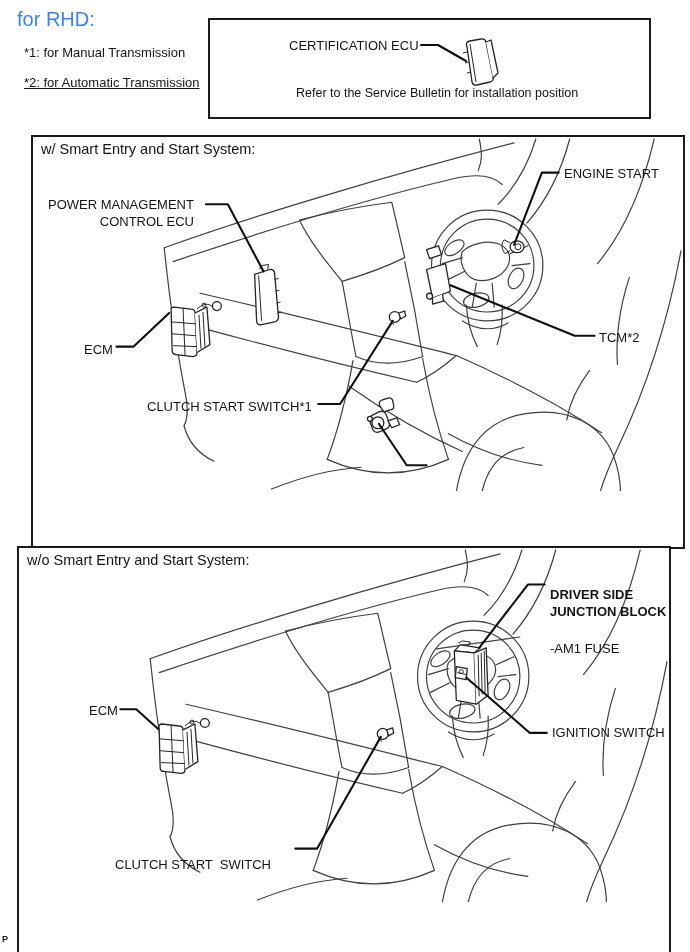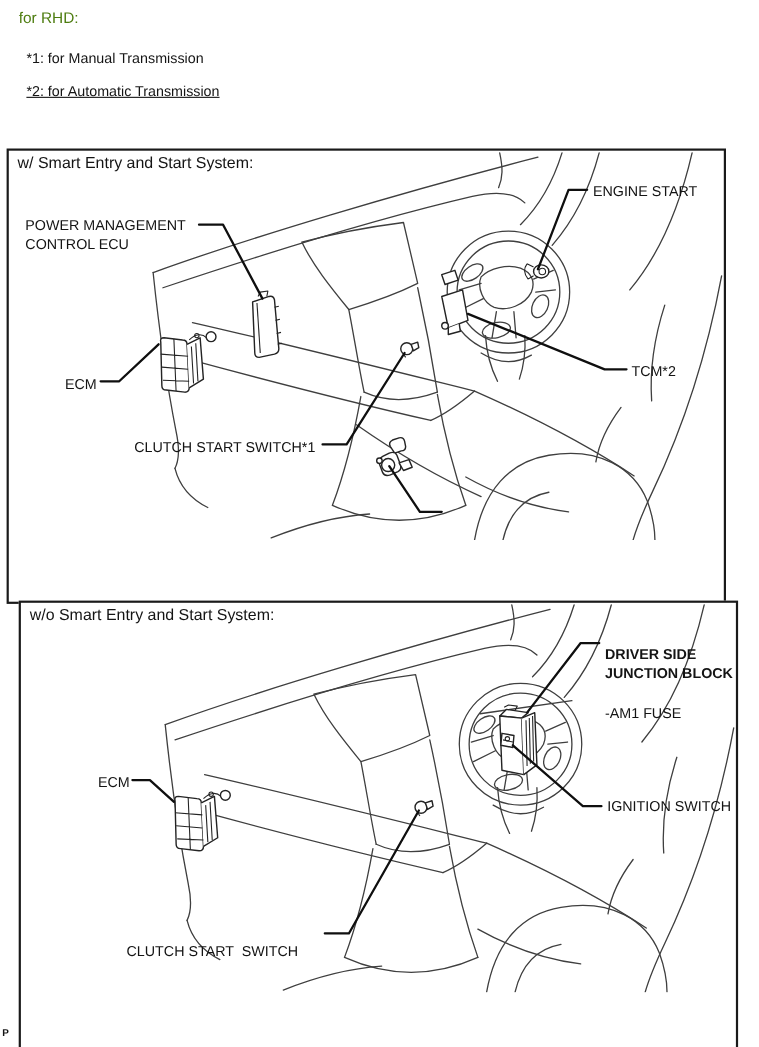--- a/index.html
+++ b/index.html
@@ -1,18 +1,18 @@
 <!DOCTYPE html>
 <html><head>
 <meta charset="utf-8">
 <style>
   html,body{margin:0;padding:0;background:#fff;}
   #page{position:relative;width:690px;height:952px;background:#fff;overflow:hidden;
         font-family:"Liberation Sans",sans-serif;color:#141414;}
-  .plain{position:absolute;font-size:14px;color:#4d7c0f;}
+  .plain{position:absolute;font-size:20px;color:#3b82f6;}
   .fnote{position:absolute;font-size:13px;color:#141414;}
   .box{position:absolute;border:2px solid #1a1a1a;background:#fff;box-sizing:border-box;}
   .panel{position:absolute;border:2px solid #1a1a1a;background:#fff;box-sizing:border-box;}
   .panel svg{position:absolute;left:0;top:0;}
   .ptitle{position:absolute;left:8px;top:4px;font-size:14.5px;color:#141414;white-space:pre;}
   .lbl{position:absolute;font-size:13px;line-height:17px;color:#141414;white-space:pre;}
   .note{position:absolute;font-size:12.5px;color:#141414;white-space:pre;}
   .footmark{position:absolute;left:2px;top:934px;font-size:9px;font-weight:bold;color:#141414;}
   .art{stroke:#3f3f3f;fill:none;stroke-width:1.2;stroke-linecap:round;stroke-linejoin:round;}
   .comp{stroke:#242424;fill:#ffffff;stroke-width:1.3;stroke-linejoin:round;}
@@ -21,22 +21,35 @@
 </style>
 </head>
 <body>
 
 <div id="page">
 
   <div class="plain" style="left:17px;top:8px;">for RHD:</div>
   <div class="fnote" style="left:24px;top:45px;">*1: for Manual Transmission</div>
   <div class="fnote" style="left:24px;top:75px;text-decoration:underline;">*2: for Automatic Transmission</div>
 
-
-  <div class="panel" style="left:6px;top:135px;width:654px;height:414px;">
+  <div class="box" style="left:208px;top:18px;width:443px;height:101px;">
+    <div class="lbl" style="left:79px;top:17px;">CERTIFICATION ECU</div>
+    <div class="note" style="left:86px;top:66px;">Refer to the Service Bulletin for installation position</div>
+    <svg width="439" height="97" viewBox="0 0 439 97">
+      <path class="leader" d="M211,25 H228 L256,41"></path>
+      <g transform="translate(250,18)">
+        <path class="comp" d="M7,9 Q5,4 10,3 L21,1 Q25,0 26,4 L33,39 Q34,43 30,44 L17,47 Q13,48 12,44 Z"></path>
+        <path class="comp" d="M26,4 L31,2 L38,35 L33,40"></path>
+        <path class="compline" d="M10,6 L16,44"></path>
+        <path class="compline" d="M7,14 L3,15 M9,24 L5,25 M11,34 L7,35"></path>
+      </g>
+    </svg>
+  </div>
+
+  <div class="panel" style="left:31px;top:135px;width:654px;height:414px;text-align:right;">
     <svg width="650" height="354" viewBox="0 0 654 358" preserveAspectRatio="none">
       <g class="art">
         <path d="M132,112 C220,80 360,38 484,6"></path>
         <path d="M141,126 C230,96 330,64 424,42 C446,37 462,38 472,48"></path>
         <path d="M449,2 C452,16 452,24 448,34"></path>
         <path d="M506,2 C498,28 486,50 468,68"></path>
         <path d="M540,2 C531,36 517,64 497,87"></path>
         <path d="M625,2 C613,54 593,98 568,128"></path>
         <path d="M652,115 C639,185 617,254 589,313 C581,330 575,344 571,358"></path>
         <path d="M600,142 C591,170 586,200 588,230"></path>

